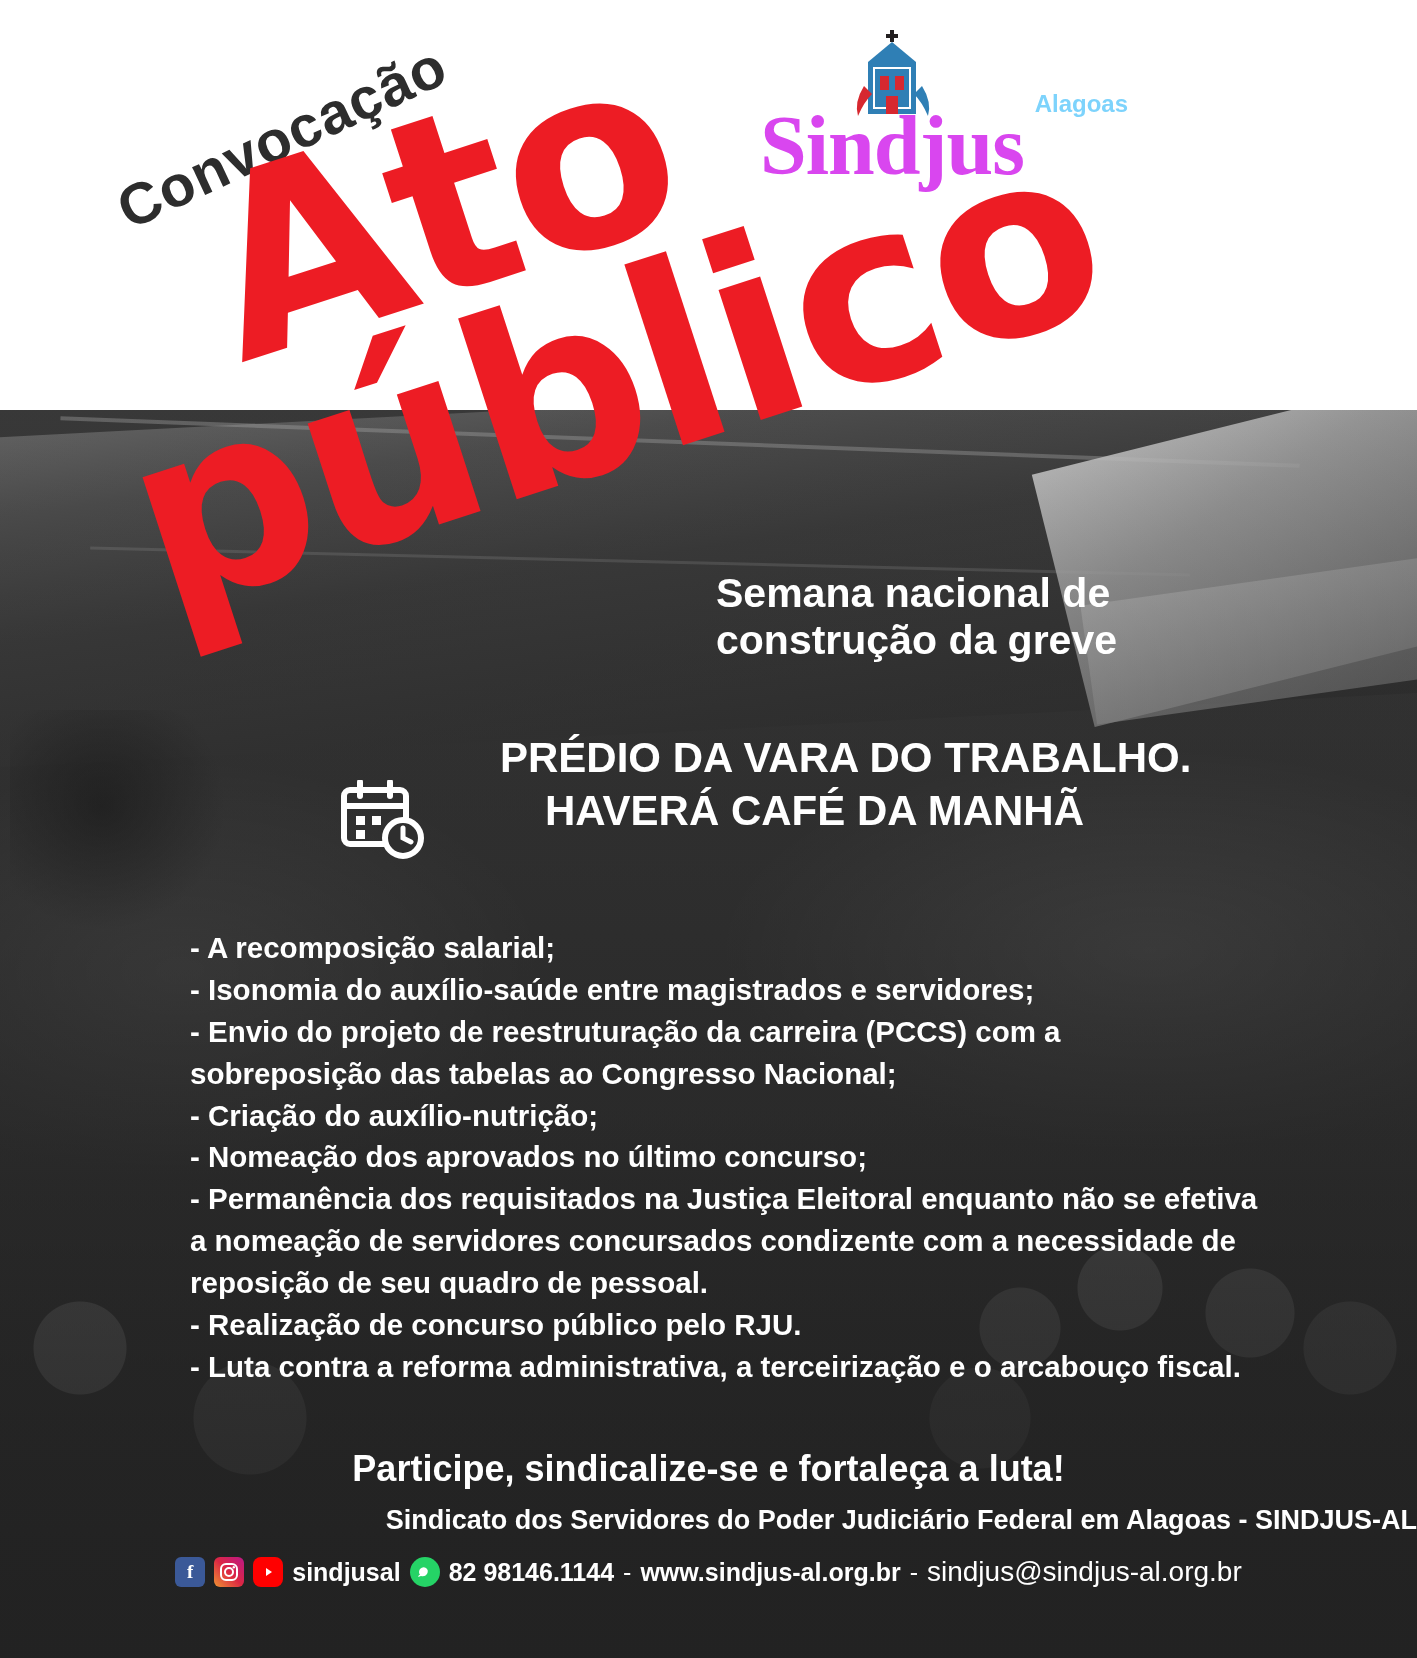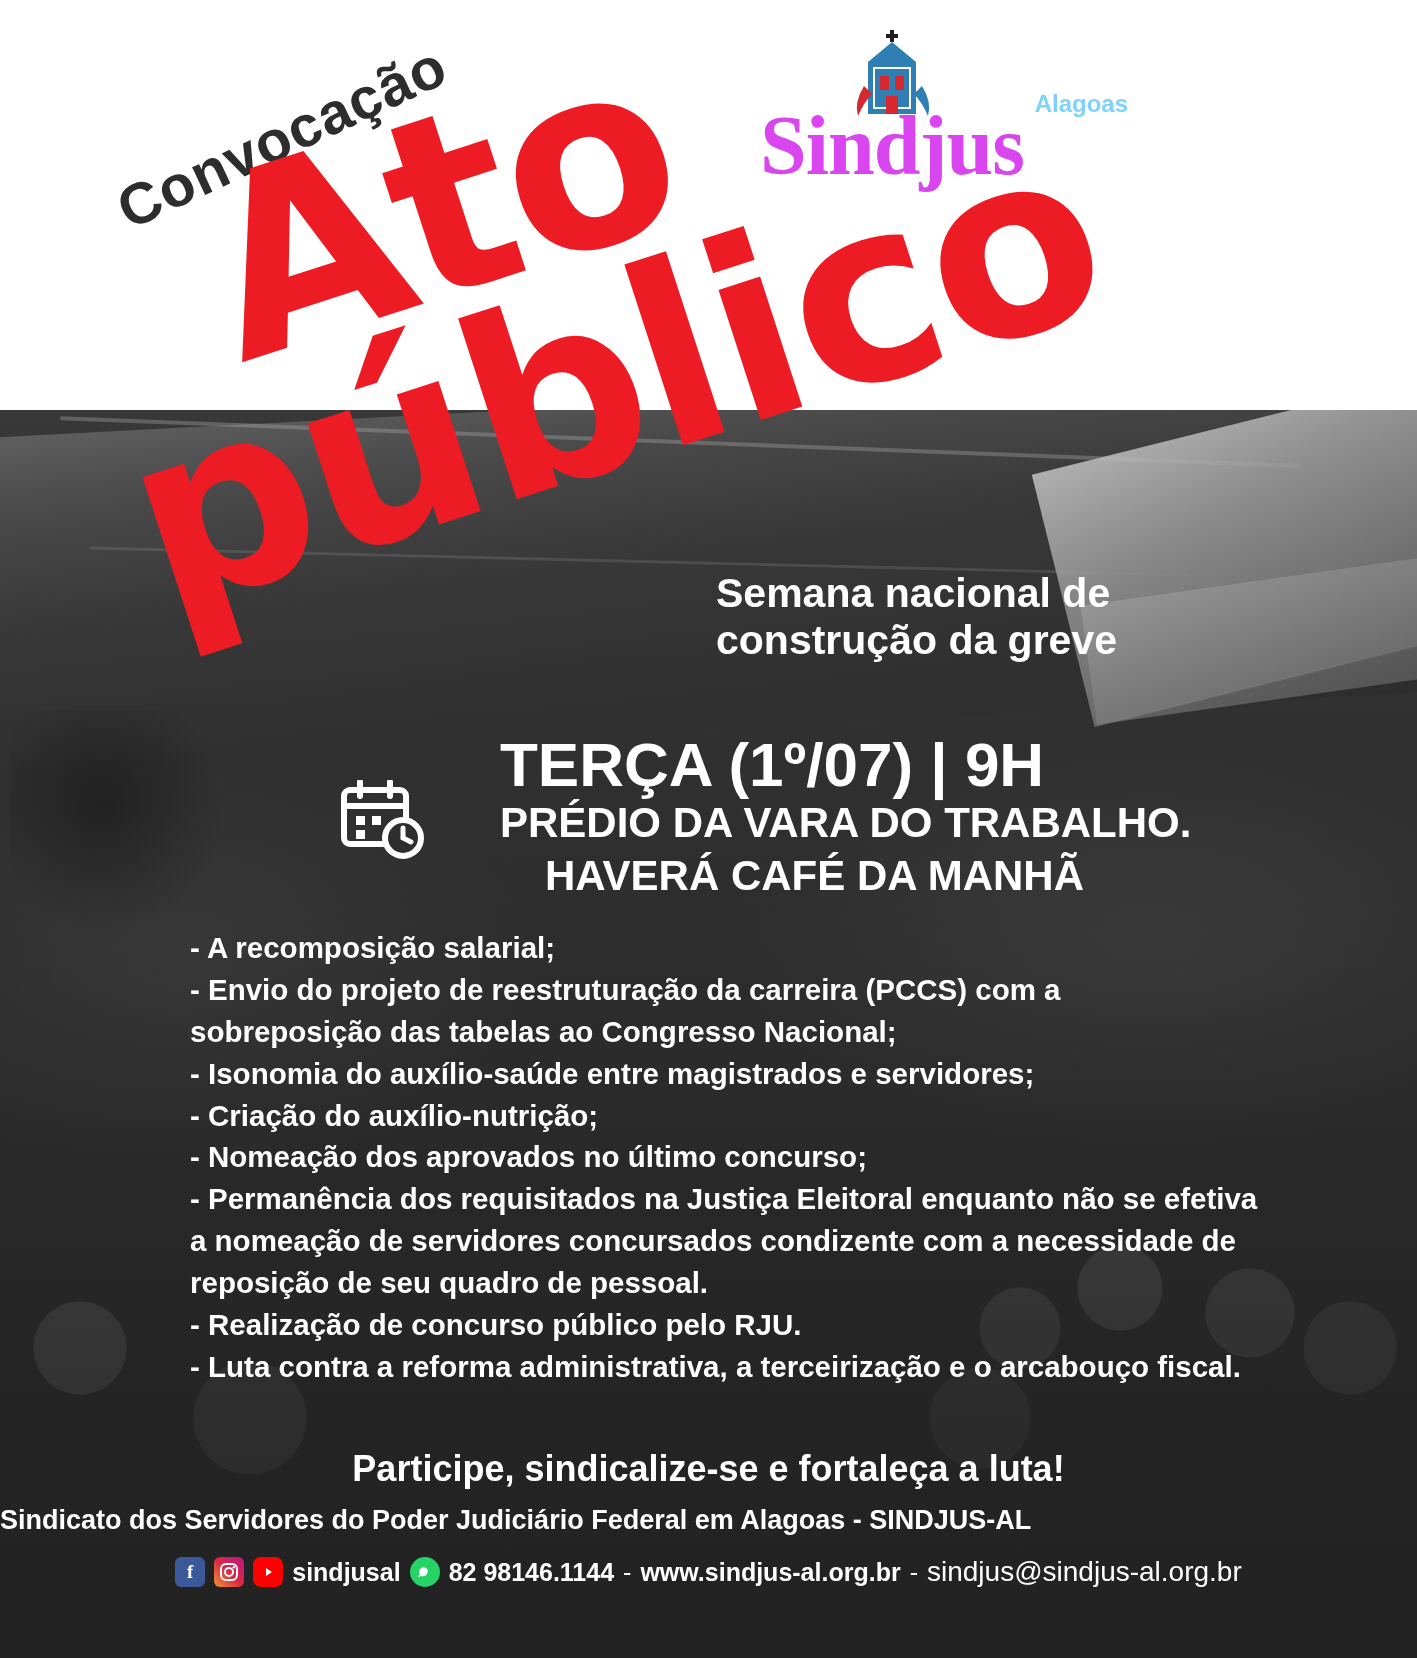--- a/index.html
+++ b/index.html
@@ -231,21 +231,21 @@
     width: 1417px;
     text-align: center;
     font-size: 36px;
     font-weight: 800;
     color: #ffffff;
   }
   .sindicato {
     position: absolute;
     left: 0; top: 1505px;
     width: 1417px;
-    text-align: left;
+    text-align: right;
     font-size: 27px;
     font-weight: 700;
     color: #ffffff;
   }
   .contacts {
     position: absolute;
     left: 0; top: 1556px;
     width: 1417px;
     display: flex;
     justify-content: center;
@@ -327,29 +327,28 @@
       <line x1="50" y1="2" x2="50" y2="16" stroke="#ffffff" stroke-width="6" stroke-linecap="round"></line>
       <rect x="16" y="36" width="9" height="9" fill="#ffffff"></rect>
       <rect x="32" y="36" width="9" height="9" fill="#ffffff"></rect>
       <rect x="16" y="50" width="9" height="9" fill="#ffffff"></rect>
       <circle cx="63" cy="58" r="18" fill="#2e2e2e" stroke="#ffffff" stroke-width="6"></circle>
       <path d="M63 48 L63 58 L71 62" stroke="#ffffff" stroke-width="5" fill="none" stroke-linecap="round"></path>
     </svg>
   </div>
 
   <div class="when">
-    <div class="line1">TERÇA (1º/07) | 9H</div>
     <div class="line2">PRÉDIO DA VARA DO TRABALHO.</div>
     <div class="line3">HAVERÁ CAFÉ DA MANHÃ</div>
   </div>
 
   <div class="demands">
     <div>- A recomposição salarial;</div>
+    <div>- Isonomia do auxílio-saúde entre magistrados e servidores;</div>
     <div>- Envio do projeto de reestruturação da carreira (PCCS) com a sobreposição das tabelas ao Congresso Nacional;</div>
-    <div>- Isonomia do auxílio-saúde entre magistrados e servidores;</div>
     <div>- Criação do auxílio-nutrição;</div>
     <div>- Nomeação dos aprovados no último concurso;</div>
     <div>- Permanência dos requisitados na Justiça Eleitoral enquanto não se efetiva a nomeação de servidores concursados condizente com a necessidade de reposição de seu quadro de pessoal.</div>
     <div>- Realização de concurso público pelo RJU.</div>
     <div>- Luta contra a reforma administrativa, a terceirização e o arcabouço fiscal.</div>
   </div>
 
   <div class="participe">Participe, sindicalize-se e fortaleça a luta!</div>
   <div class="sindicato">Sindicato dos Servidores do Poder Judiciário Federal em Alagoas - SINDJUS-AL</div>
 

